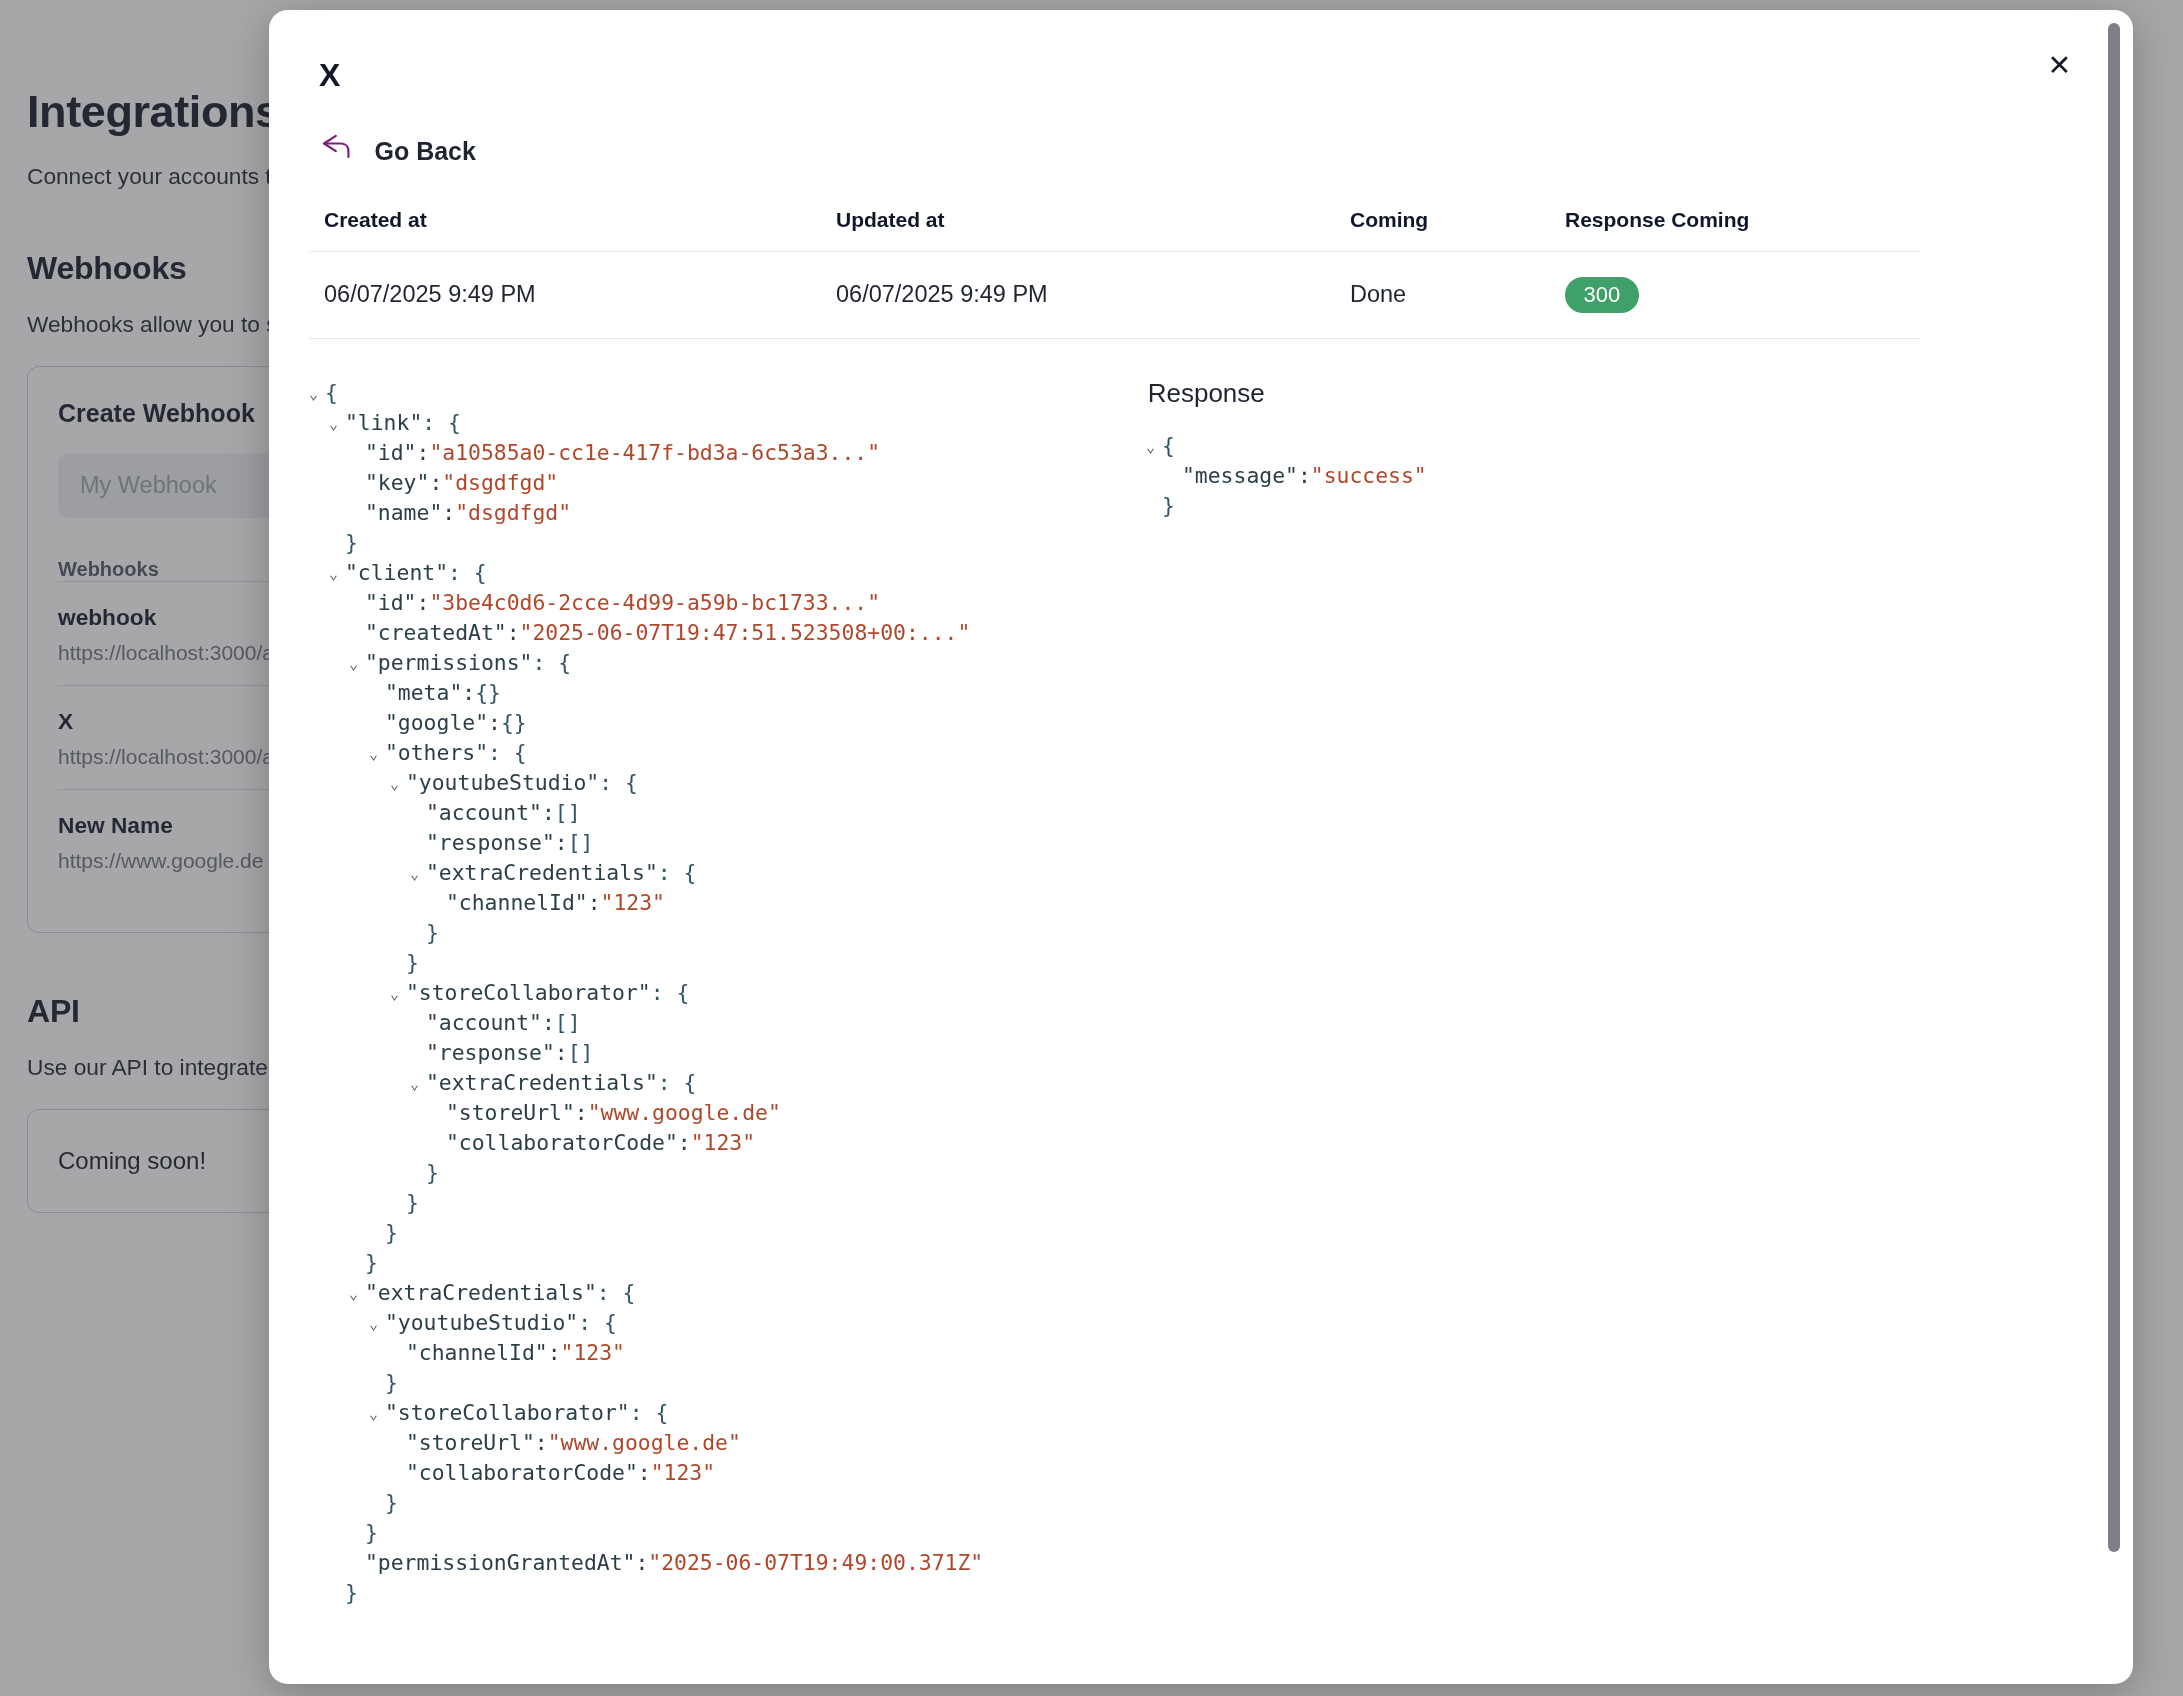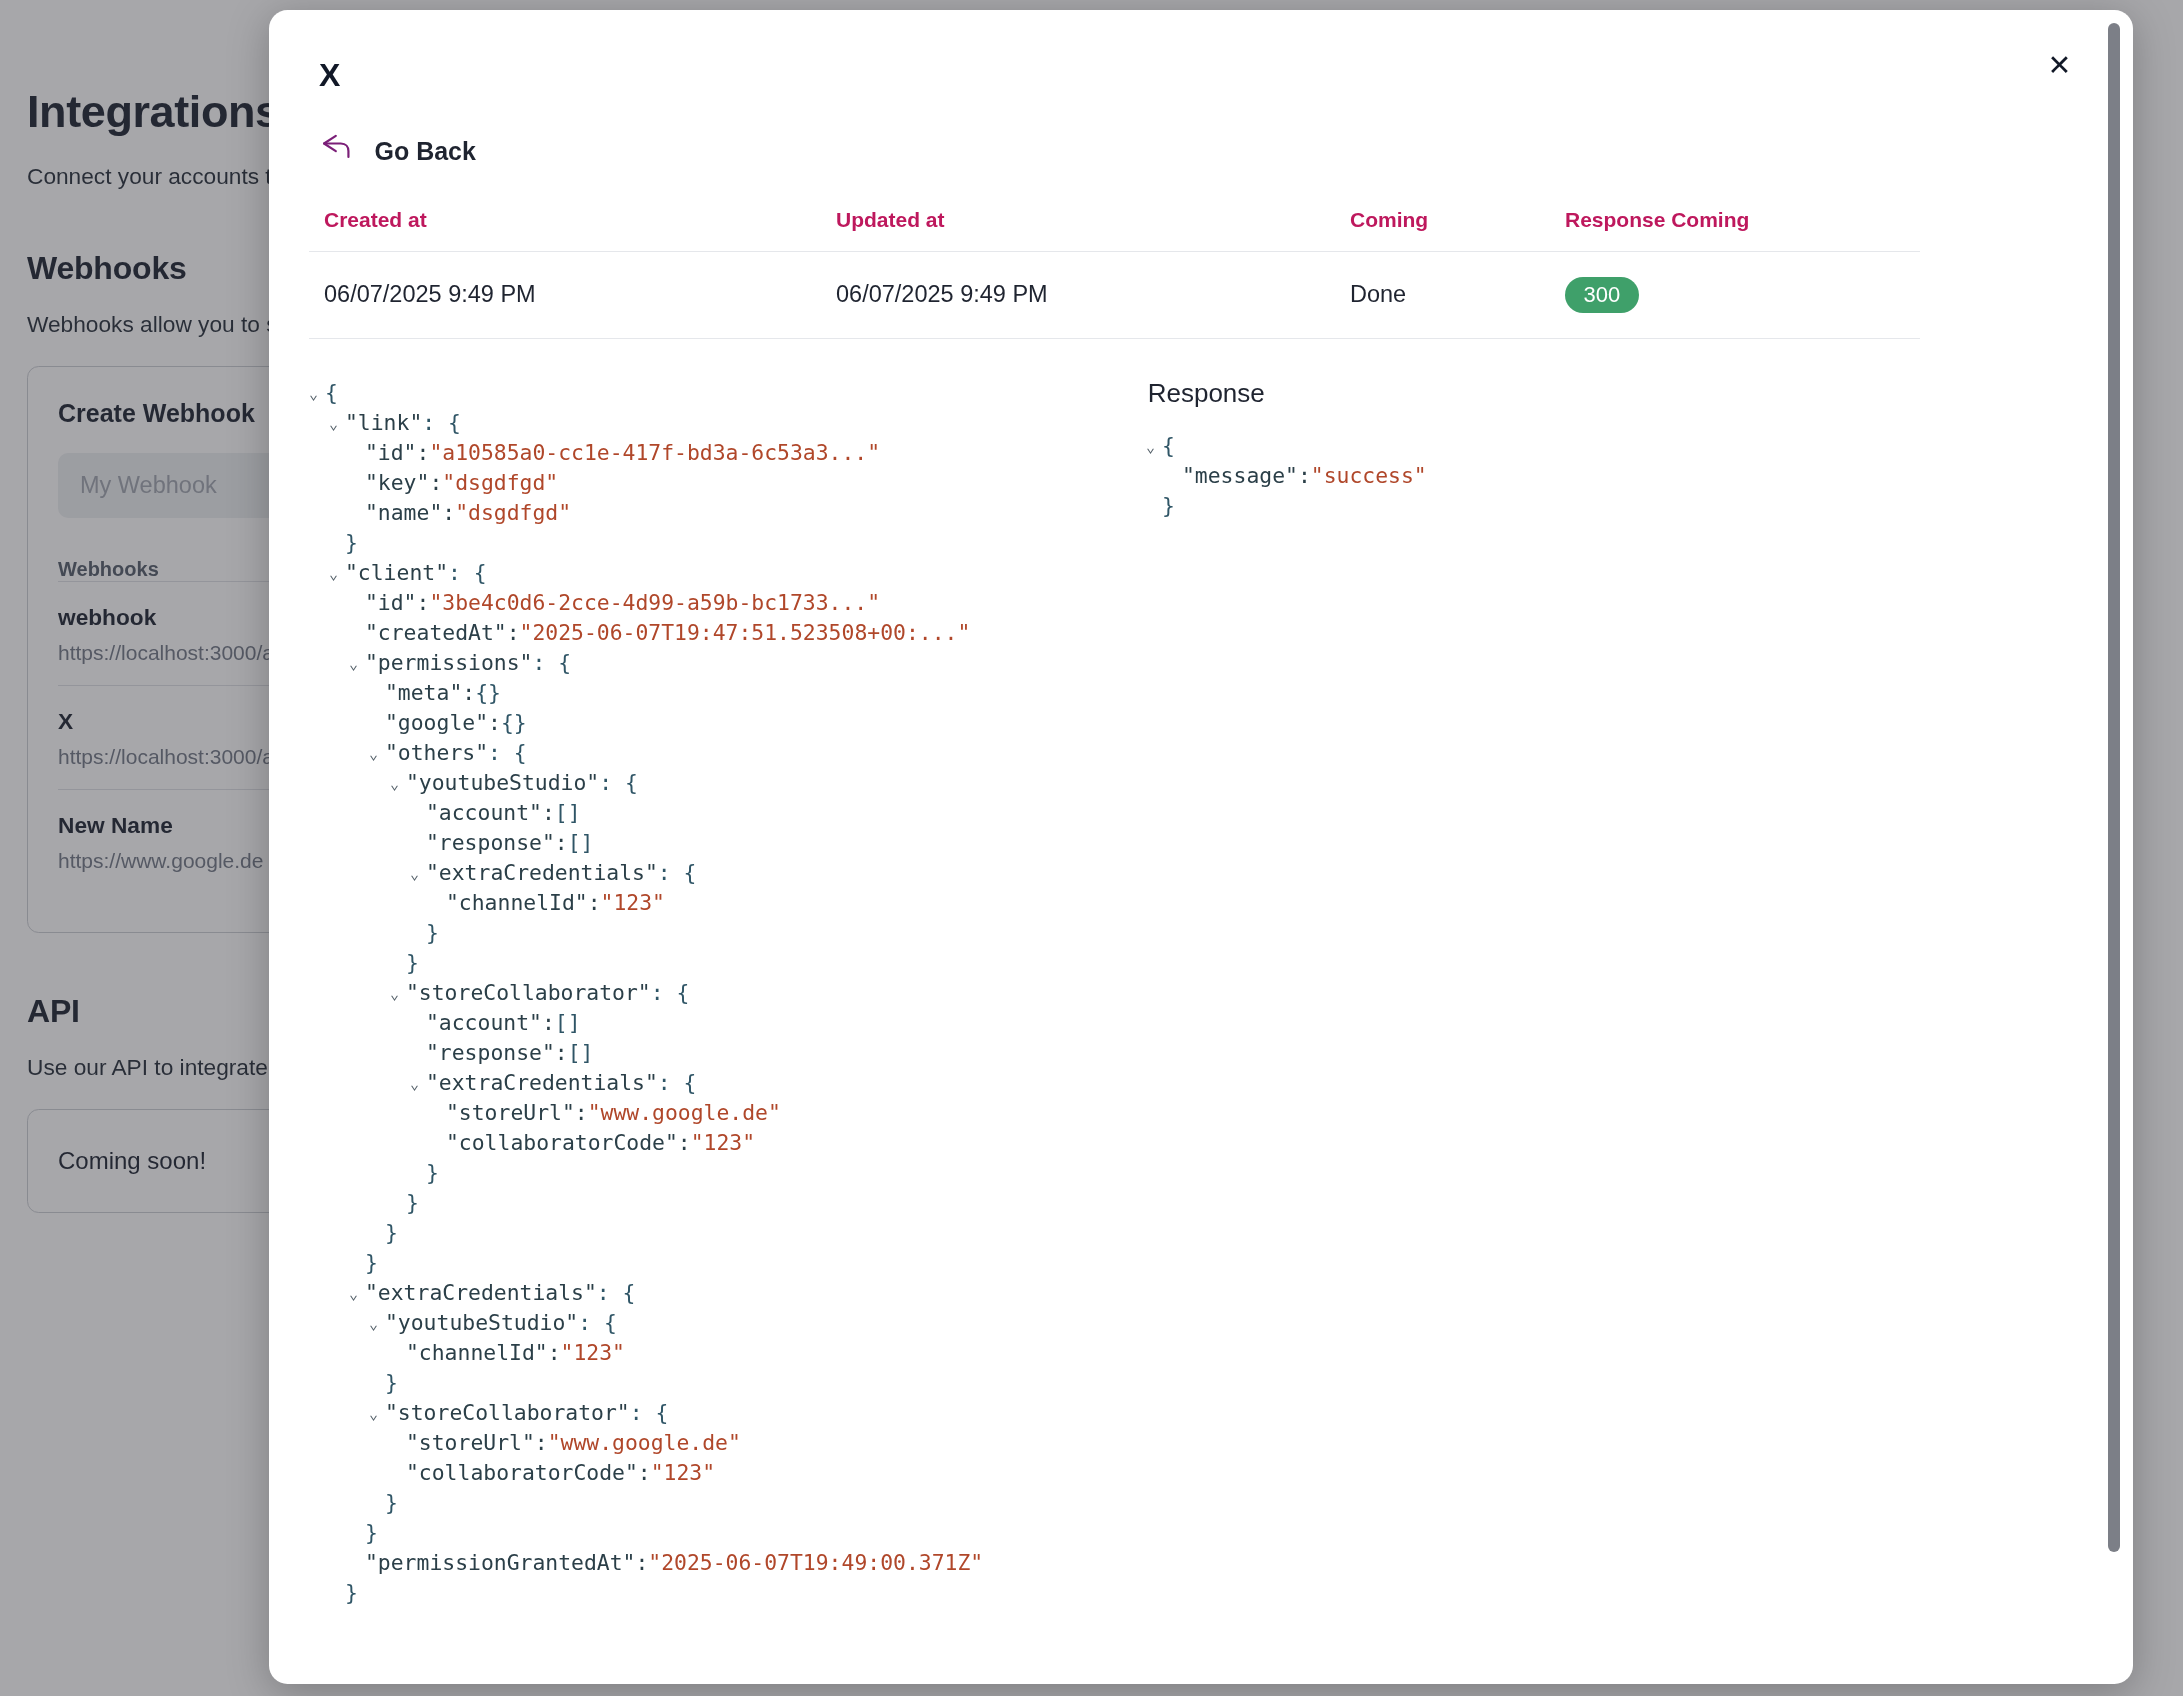--- a/index.html
+++ b/index.html
@@ -115,21 +115,21 @@
     font-size: 25px; font-weight: 700; color: #1f2430;
   }
 
   
   #log-table { margin-top: 42px; width: 1611px; }
   .lt-head, .lt-row { display: flex; align-items: center; }
   .lt-head {
     padding: 0 0 18.5px 15px;
   }
   .lt-head div {
-    font-size: 21px; font-weight: 700; color: #be185d;
+    font-size: 21px; font-weight: 700; color: #0f172a;
   }
   .lt-row {
     border-top: 1.7px solid #e5e7eb;
     border-bottom: 1.7px solid #e5e7eb;
     padding: 25px 0 25px 15px;
   }
   .lt-row div { font-size: 23.5px; color: #1f2430; }
   .c-created  { width: 512px; }
   .c-updated  { width: 514px; }
   .c-status   { width: 215px; }

